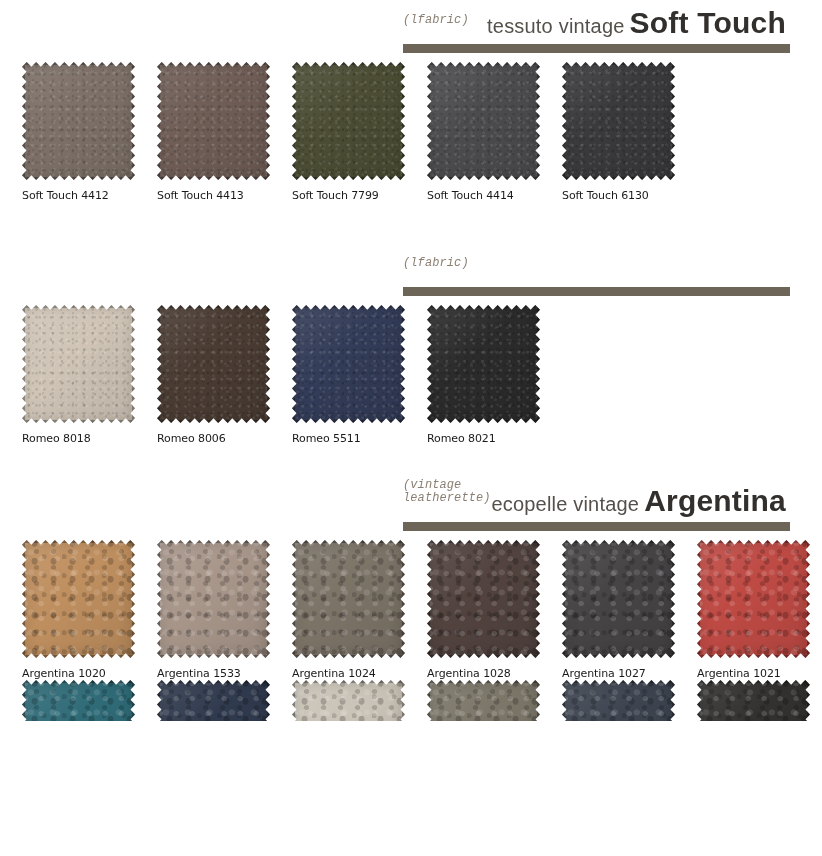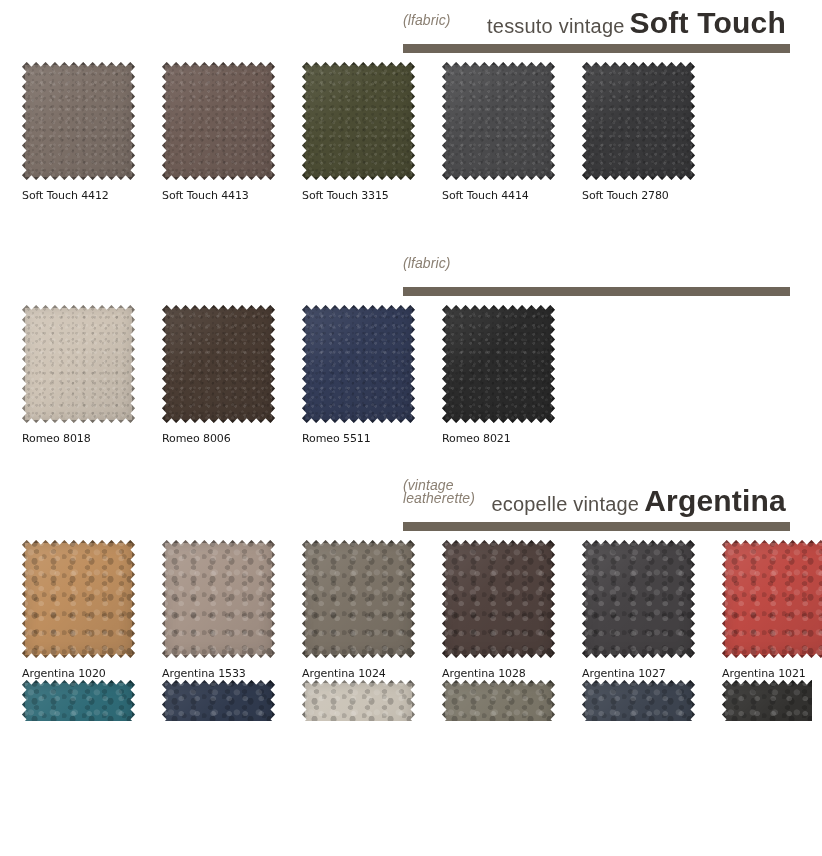--- a/index.html
+++ b/index.html
@@ -31,23 +31,23 @@
     position: absolute;
     left: 403px;
     right: 32px;
     top: 0;
     height: 40px;
   }
   .header-tag {
     position: absolute;
     left: 0;
     top: 14px;
-    font-family: Liberation Sans, sans-serif;
+    font-family: Liberation Mono, monospace;
     font-style: italic;
-    font-size: 14px;
+    font-size: 12px;
     line-height: 12.5px;
     color: #8a7f72;
     white-space: pre-line;
     letter-spacing: 0.1px;
   }
   .header-tag.two-line {
     top: 1px;
   }
   .header-titles {
     position: absolute;
@@ -86,21 +86,21 @@
     display: flex;
     width: 812px;
     padding-left: 22px;
     box-sizing: border-box;
   }
   .swatch-cell {
     width: 128px;
     margin-right: 0px;
     flex: 0 0 128px;
   }
-  .swatch-cell + .swatch-cell { margin-left: 12px; }
+  .swatch-cell + .swatch-cell { margin-left: 7px; }
 
   .swatch-wrap {
     position: relative;
     width: 113px;
     height: 118px;
   }
 
   
   .swatch {
     position: absolute;
@@ -228,37 +228,37 @@
           </div>
       </div>
       <div class="swatch-label">Soft Touch 4413</div>
     </div>
     <div class="swatch-cell">
       <div class="swatch-wrap">
         <div class="swatch" style="background-color: rgb(76, 77, 52);">
             <div class="swatch-sheen"></div>
           </div>
       </div>
-      <div class="swatch-label">Soft Touch 3315</div>
+      <div class="swatch-label">Soft Touch 7799</div>
     </div>
     <div class="swatch-cell">
       <div class="swatch-wrap">
         <div class="swatch" style="background-color: rgb(76, 76, 78);">
             <div class="swatch-sheen"></div>
           </div>
       </div>
       <div class="swatch-label">Soft Touch 4414</div>
     </div>
     <div class="swatch-cell">
       <div class="swatch-wrap">
         <div class="swatch" style="background-color: rgb(58, 58, 60);">
             <div class="swatch-sheen"></div>
           </div>
       </div>
-      <div class="swatch-label">Soft Touch 2780</div>
+      <div class="swatch-label">Soft Touch 6130</div>
     </div>
   </div>
 
   <div class="spacer-lg"></div>
 
   <div class="section-header">
     <div class="header-inner">
       <div class="header-tag">(lfabric)</div>
     </div>
     <div class="header-rule" style="background: rgb(110, 101, 89);"></div>

